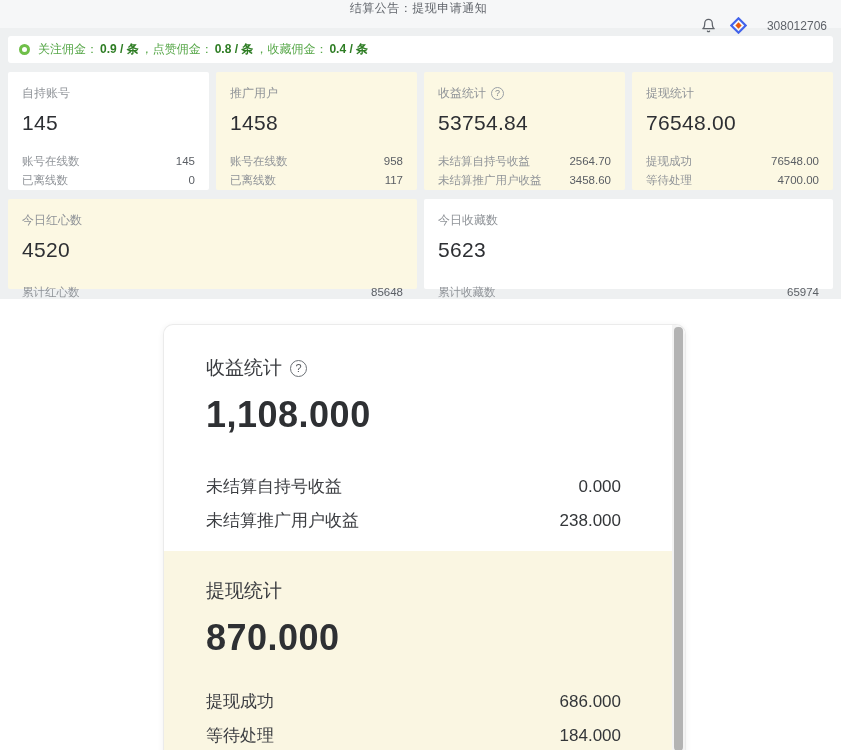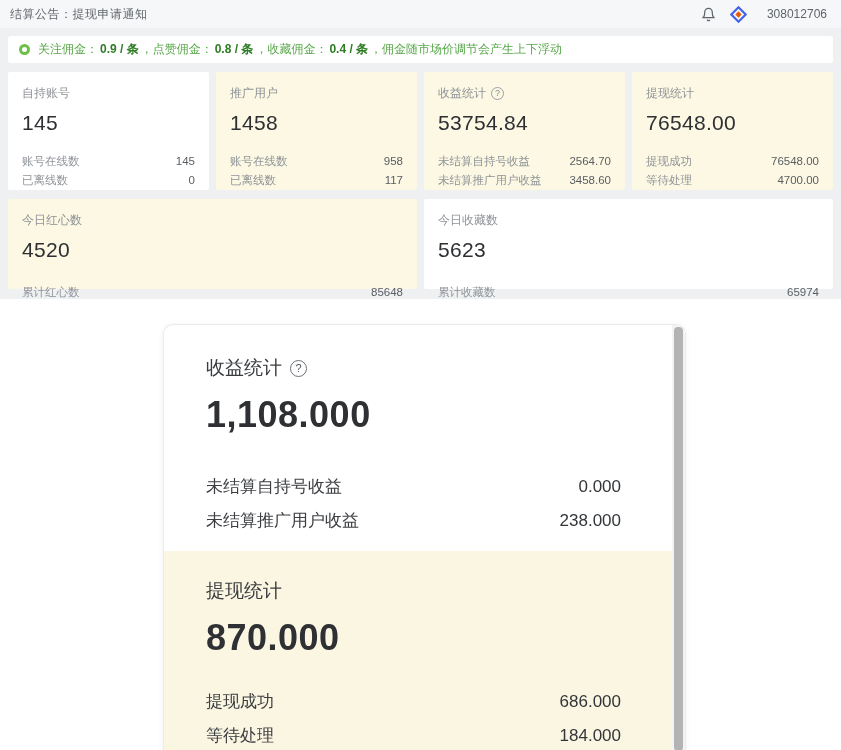--- a/index.html
+++ b/index.html
@@ -1,20 +1,20 @@
 <!DOCTYPE html>
 <html><head>
 <meta charset="utf-8">
 <style>
   * { margin:0; padding:0; box-sizing:border-box; }
   html,body { width:841px; height:750px; overflow:hidden; }
   body { font-family:"Liberation Sans","DejaVu Sans",sans-serif; background:#ffffff; color:#303133; }
 
   
-  .topbar { height:28px; background:#f6f7f8; display:flex; align-items:center; padding:0 14px 0 10px; }
+  .topbar { height:28px; background:#f6f7f8; display:flex; align-items:center; padding:0 14px 0 10px;flex-direction:column; }
   .topbar-title { font-size:12px; color:#62666c; letter-spacing:.5px; }
   .topbar-right { margin-left:auto; display:flex; align-items:center; gap:14px; }
   .bell { display:flex; align-items:center; cursor:pointer; }
   .brand { display:flex; align-items:center; gap:20px; }
   .uid { font-size:12px; color:#5f6artfully3f; color:#5f636a; }
 
   
   .upper { background:#eef0f1; padding:8px 8px 10px 8px; }
   .notice { background:#ffffff; border-radius:3px; height:27px; display:flex; align-items:center; padding:12px 11px; font-size:12px; }
   .notice-dot { width:11px; height:11px; border-radius:50%; border:3px solid #6fbf49; background:#ffffff; margin-right:8px; flex:0 0 auto; }
@@ -82,21 +82,20 @@
 <div class="upper">
 
   <div class="notice">
     <span class="notice-dot"></span>
     <span class="notice-label">关注佣金：</span>
     <span class="notice-value">0.9 / 条</span>
     <span class="notice-label">，点赞佣金：</span>
     <span class="notice-value">0.8 / 条</span>
     <span class="notice-label">，收藏佣金：</span>
     <span class="notice-value">0.4 / 条</span>
-    <span class="notice-note">，佣金随市场价调节会产生上下浮动</span>
   </div>
 
   <div class="cards-row row1">
 
     <div class="card">
       <div class="card-label">自持账号</div>
       <div class="card-value">145</div>
       <div class="card-subs">
         <div class="sub-row">
           <span class="sub-label">账号在线数</span>

